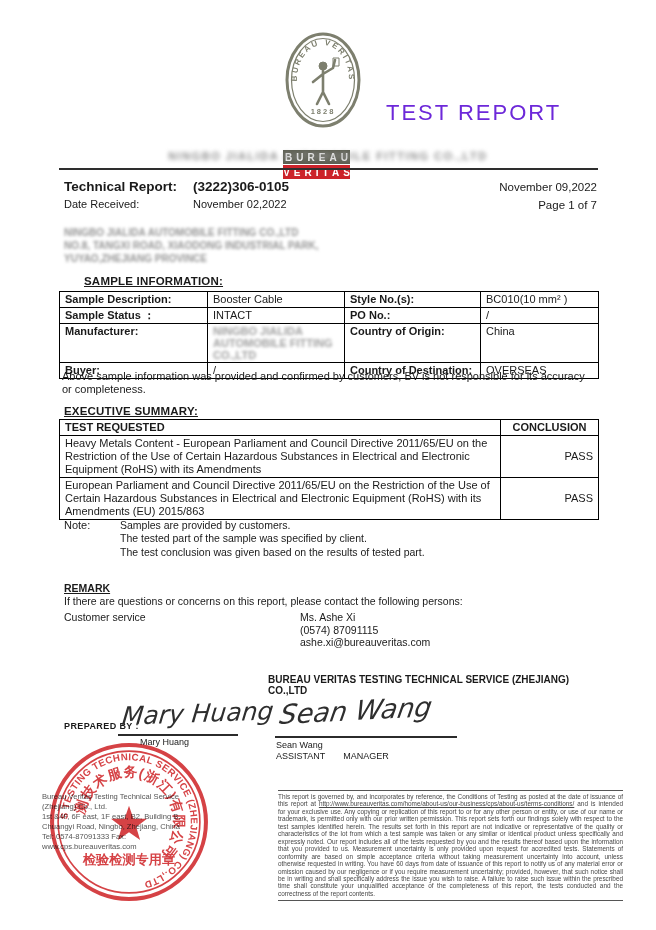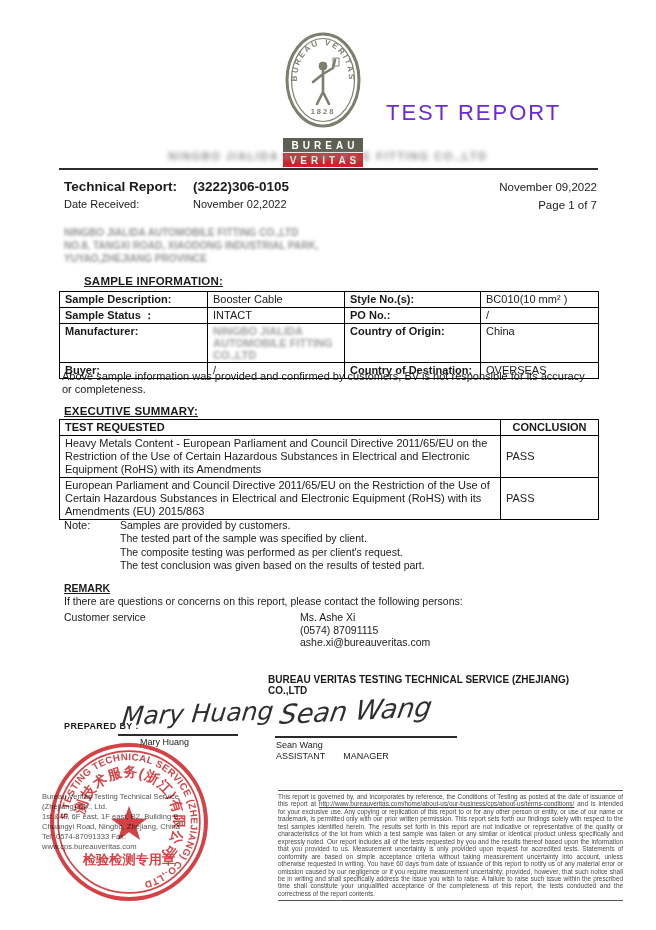--- a/index.html
+++ b/index.html
@@ -4,21 +4,21 @@
 <style>
   html,body{margin:0;padding:0;}
   body{
     width:656px;height:930px;background:#ffffff;position:relative;overflow:hidden;
     font-family:"Liberation Sans", sans-serif;color:#1a1a1a;
     -webkit-font-smoothing:antialiased;
   }
   .abs{position:absolute;}
   
   .logo-wrap{left:283px;top:30px;width:80px;}
-  .logo-bars{width:80px;margin-top:2px;}
+  .logo-bars{width:67px;margin-top:14px;}
   .bar{height:14px;display:flex;align-items:center;justify-content:center;
        color:#fff;font-size:10px;font-weight:bold;letter-spacing:4px;padding-left:4px;}
   .bar-top{background:#5d5f52;margin-bottom:1px;}
   .bar-bottom{background:#cc2229;}
   .report-title{left:386px;top:100px;font-size:22px;letter-spacing:2px;color:#6d28d9;}
   .redacted{filter:blur(2px);color:#8f8f8f;font-weight:bold;}
   .redacted-company{left:0;top:150px;width:656px;text-align:center;font-size:11px;letter-spacing:1.5px;}
   .top-rule{left:59px;top:168px;width:539px;height:2px;background:#2e2e2e;}
   .tr-label{left:64px;top:179px;font-size:13.5px;font-weight:bold;}
   .tr-value{left:193px;top:179px;font-size:13.5px;font-weight:bold;}
@@ -29,21 +29,21 @@
   .redacted-address{left:64px;top:226px;font-size:10px;line-height:13px;filter:blur(1.6px);color:#969696;font-weight:600;}
   
   .sec-head{font-size:11.5px;font-weight:bold;text-decoration:underline;letter-spacing:.2px;}
   
   table{border-collapse:collapse;table-layout:fixed;}
   .doc-table{left:59px;width:539px;}
   .doc-table td,.doc-table th{border:1.4px solid #000;font-size:11px;padding:1px 5px;vertical-align:top;line-height:13px;}
   .cell-label{font-weight:bold;margin-top:24px;}
   .sample-table{top:291px;}
   .exec-table{top:419px;}
-  .exec-table .concl{ text-align:left;vertical-align:middle;}
+  .exec-table .concl{ text-align:right;vertical-align:middle;}
   .exec-table th{text-align:left;}
   .exec-table th.concl-h{text-align:center;}
   .blur-cell{filter:blur(1.6px);color:#a0a0a0;font-weight:600;line-height:12px;}
   .disclaimer{left:62px;top:370px;width:534px;font-size:11px;line-height:12.5px;}
   
   .note-label{left:64px;top:519px;font-size:11px;}
   .note-lines{left:120px;top:519px;font-size:10.5px;line-height:13.4px;}
   .remark-head{left:64px;top:582px;font-size:10.5px;font-weight:bold;text-decoration:underline;}
   .remark-intro{left:64px;top:595px;font-size:10.5px;}
   .contact-role{left:64px;top:611px;font-size:10.5px;}
@@ -176,21 +176,20 @@
     <td>European Parliament and Council Directive 2011/65/EU on the Restriction of the Use of Certain Hazardous Substances in Electrical and Electronic Equipment (RoHS)  with its Amendments (EU) 2015/863</td>
     <td class="concl">PASS</td>
   </tr>
 </tbody>
   </table>
 
 <div class="abs note-label">Note:</div>
 <div class="abs note-lines">
   <div>Samples are provided by customers.</div>
   <div>The tested part of the sample was specified by client.</div>
-  <div>The composite testing was performed as per client's request.</div>
   <div>The test conclusion was given based on the results of tested part.</div>
 </div>
 
 <div class="abs remark-head">REMARK</div>
 <div class="abs remark-intro">If there are questions or concerns on this report, please contact the following persons:</div>
 <div class="abs contact-role">Customer service</div>
 <div class="abs contact-lines">
   <div>Ms. Ashe Xi</div>
   <div>(0574) 87091115</div>
   <div>ashe.xi@bureauveritas.com</div>

